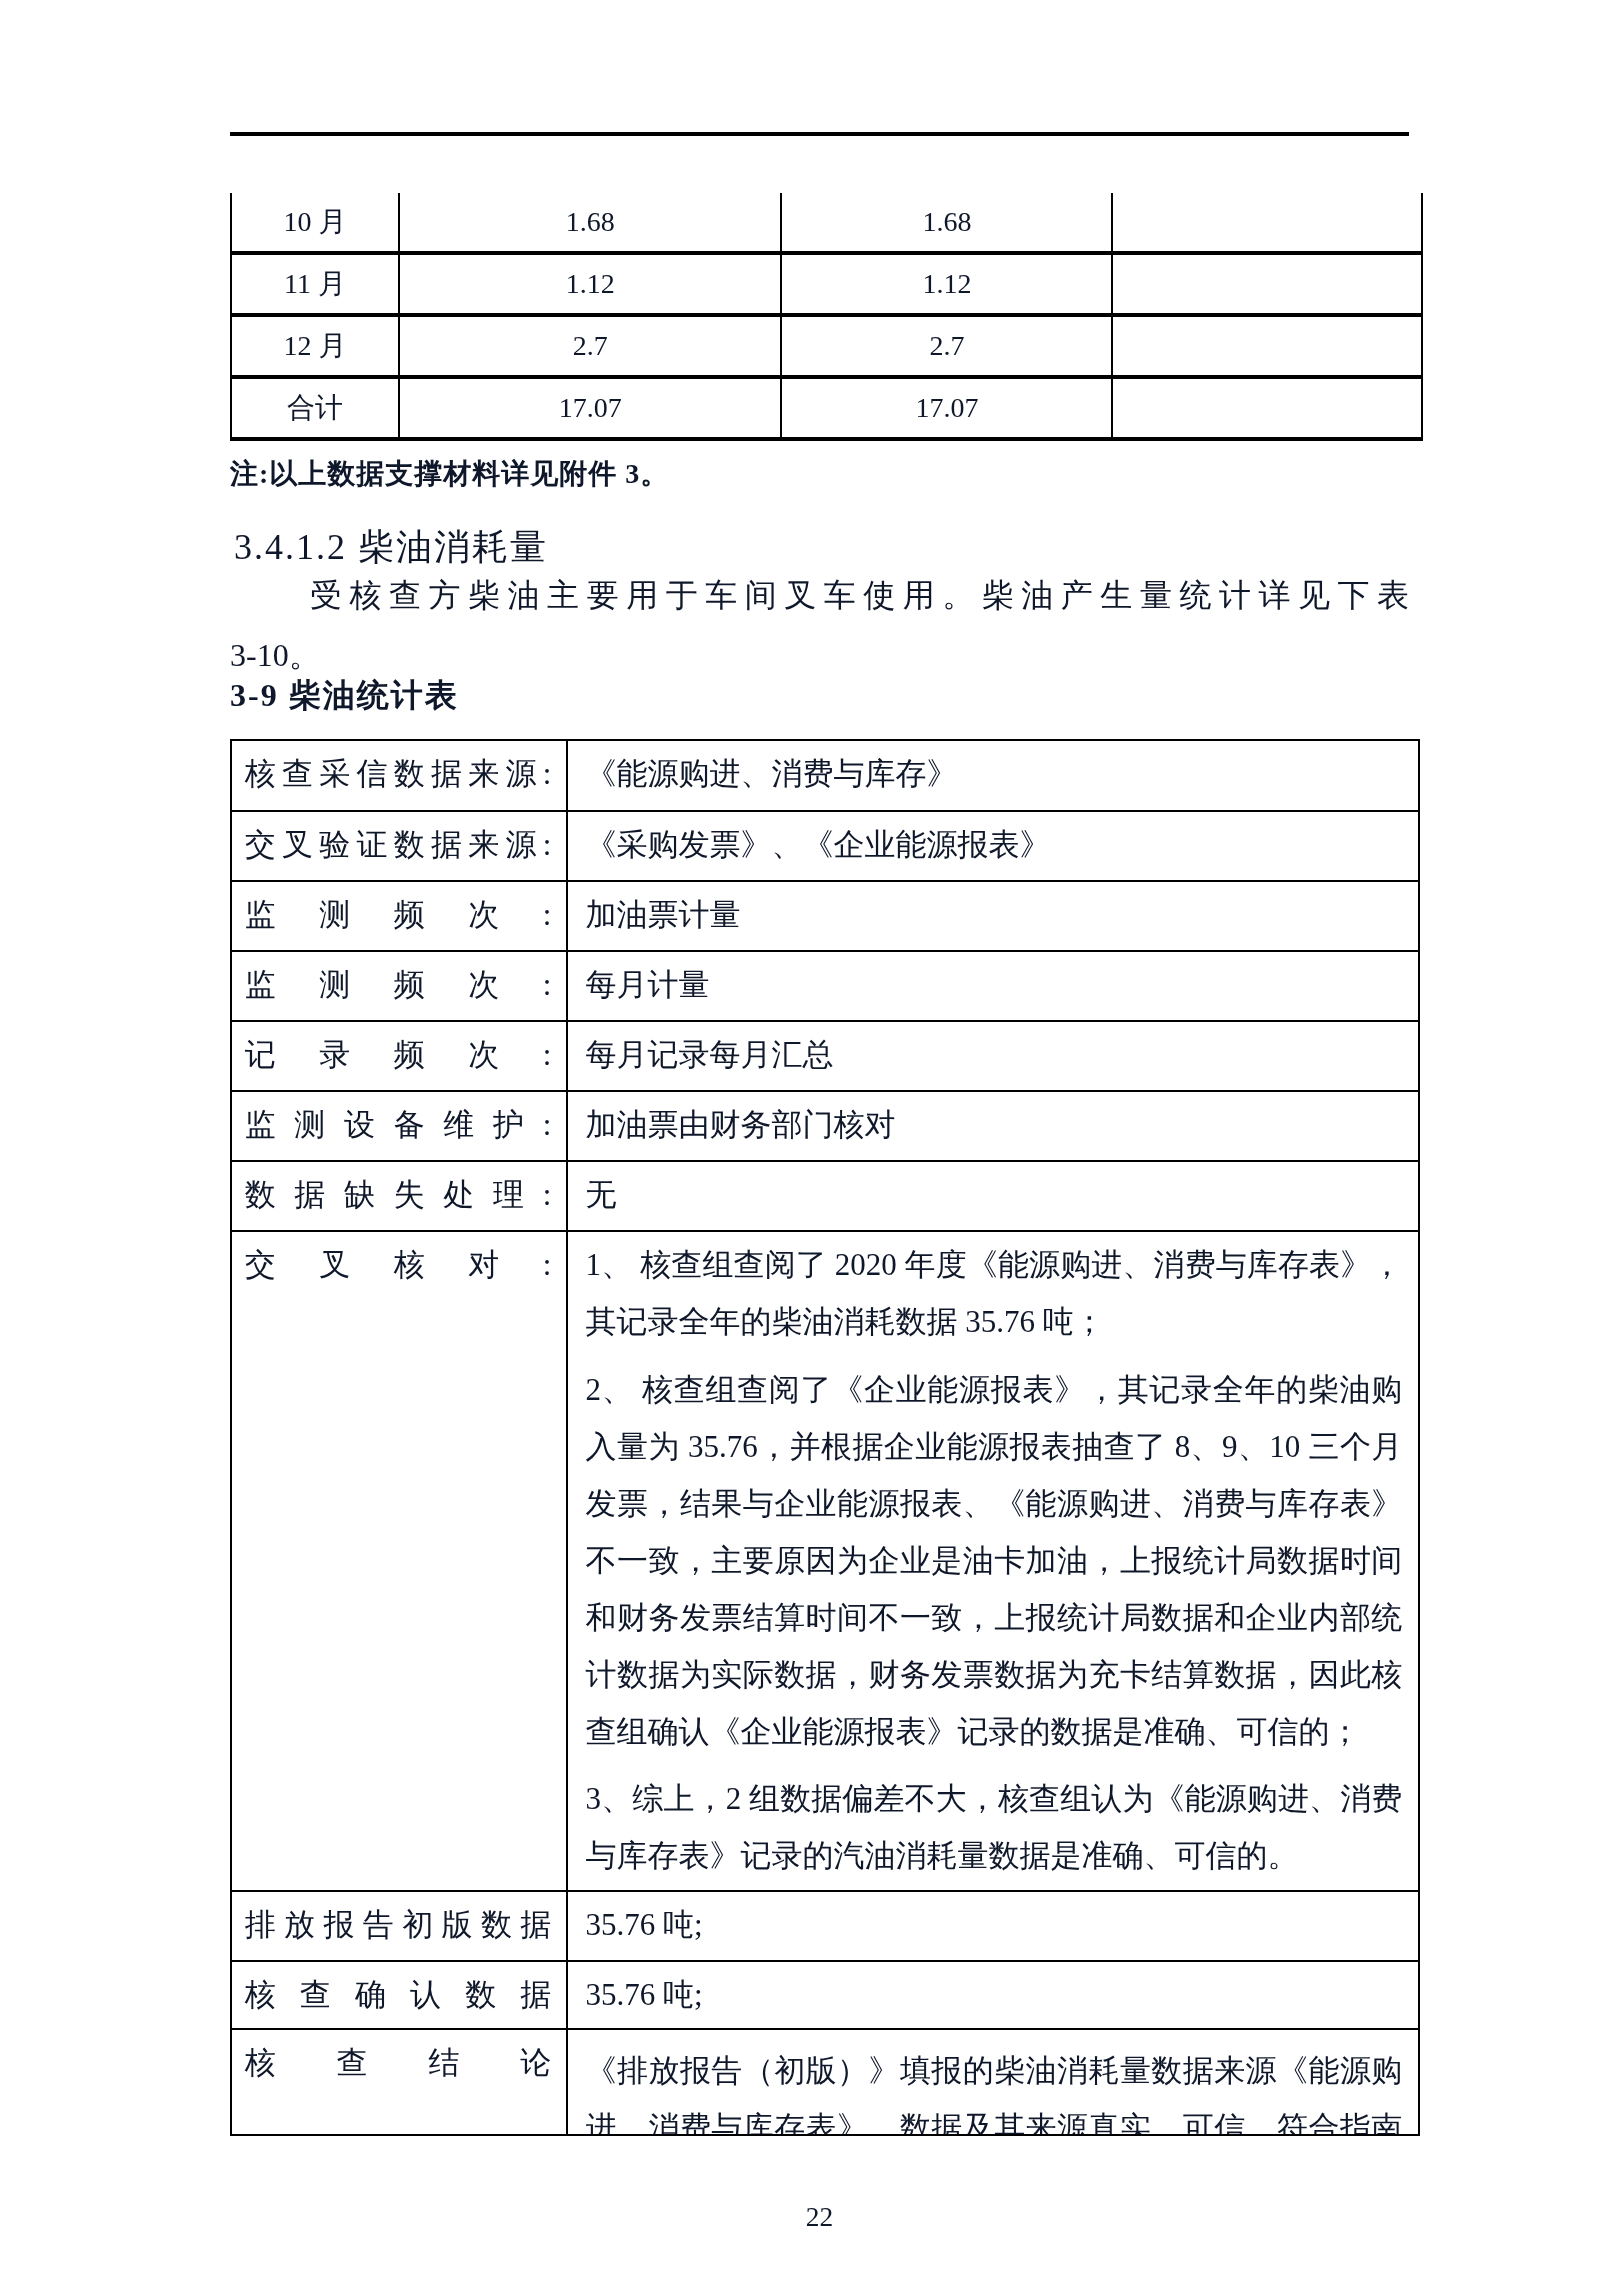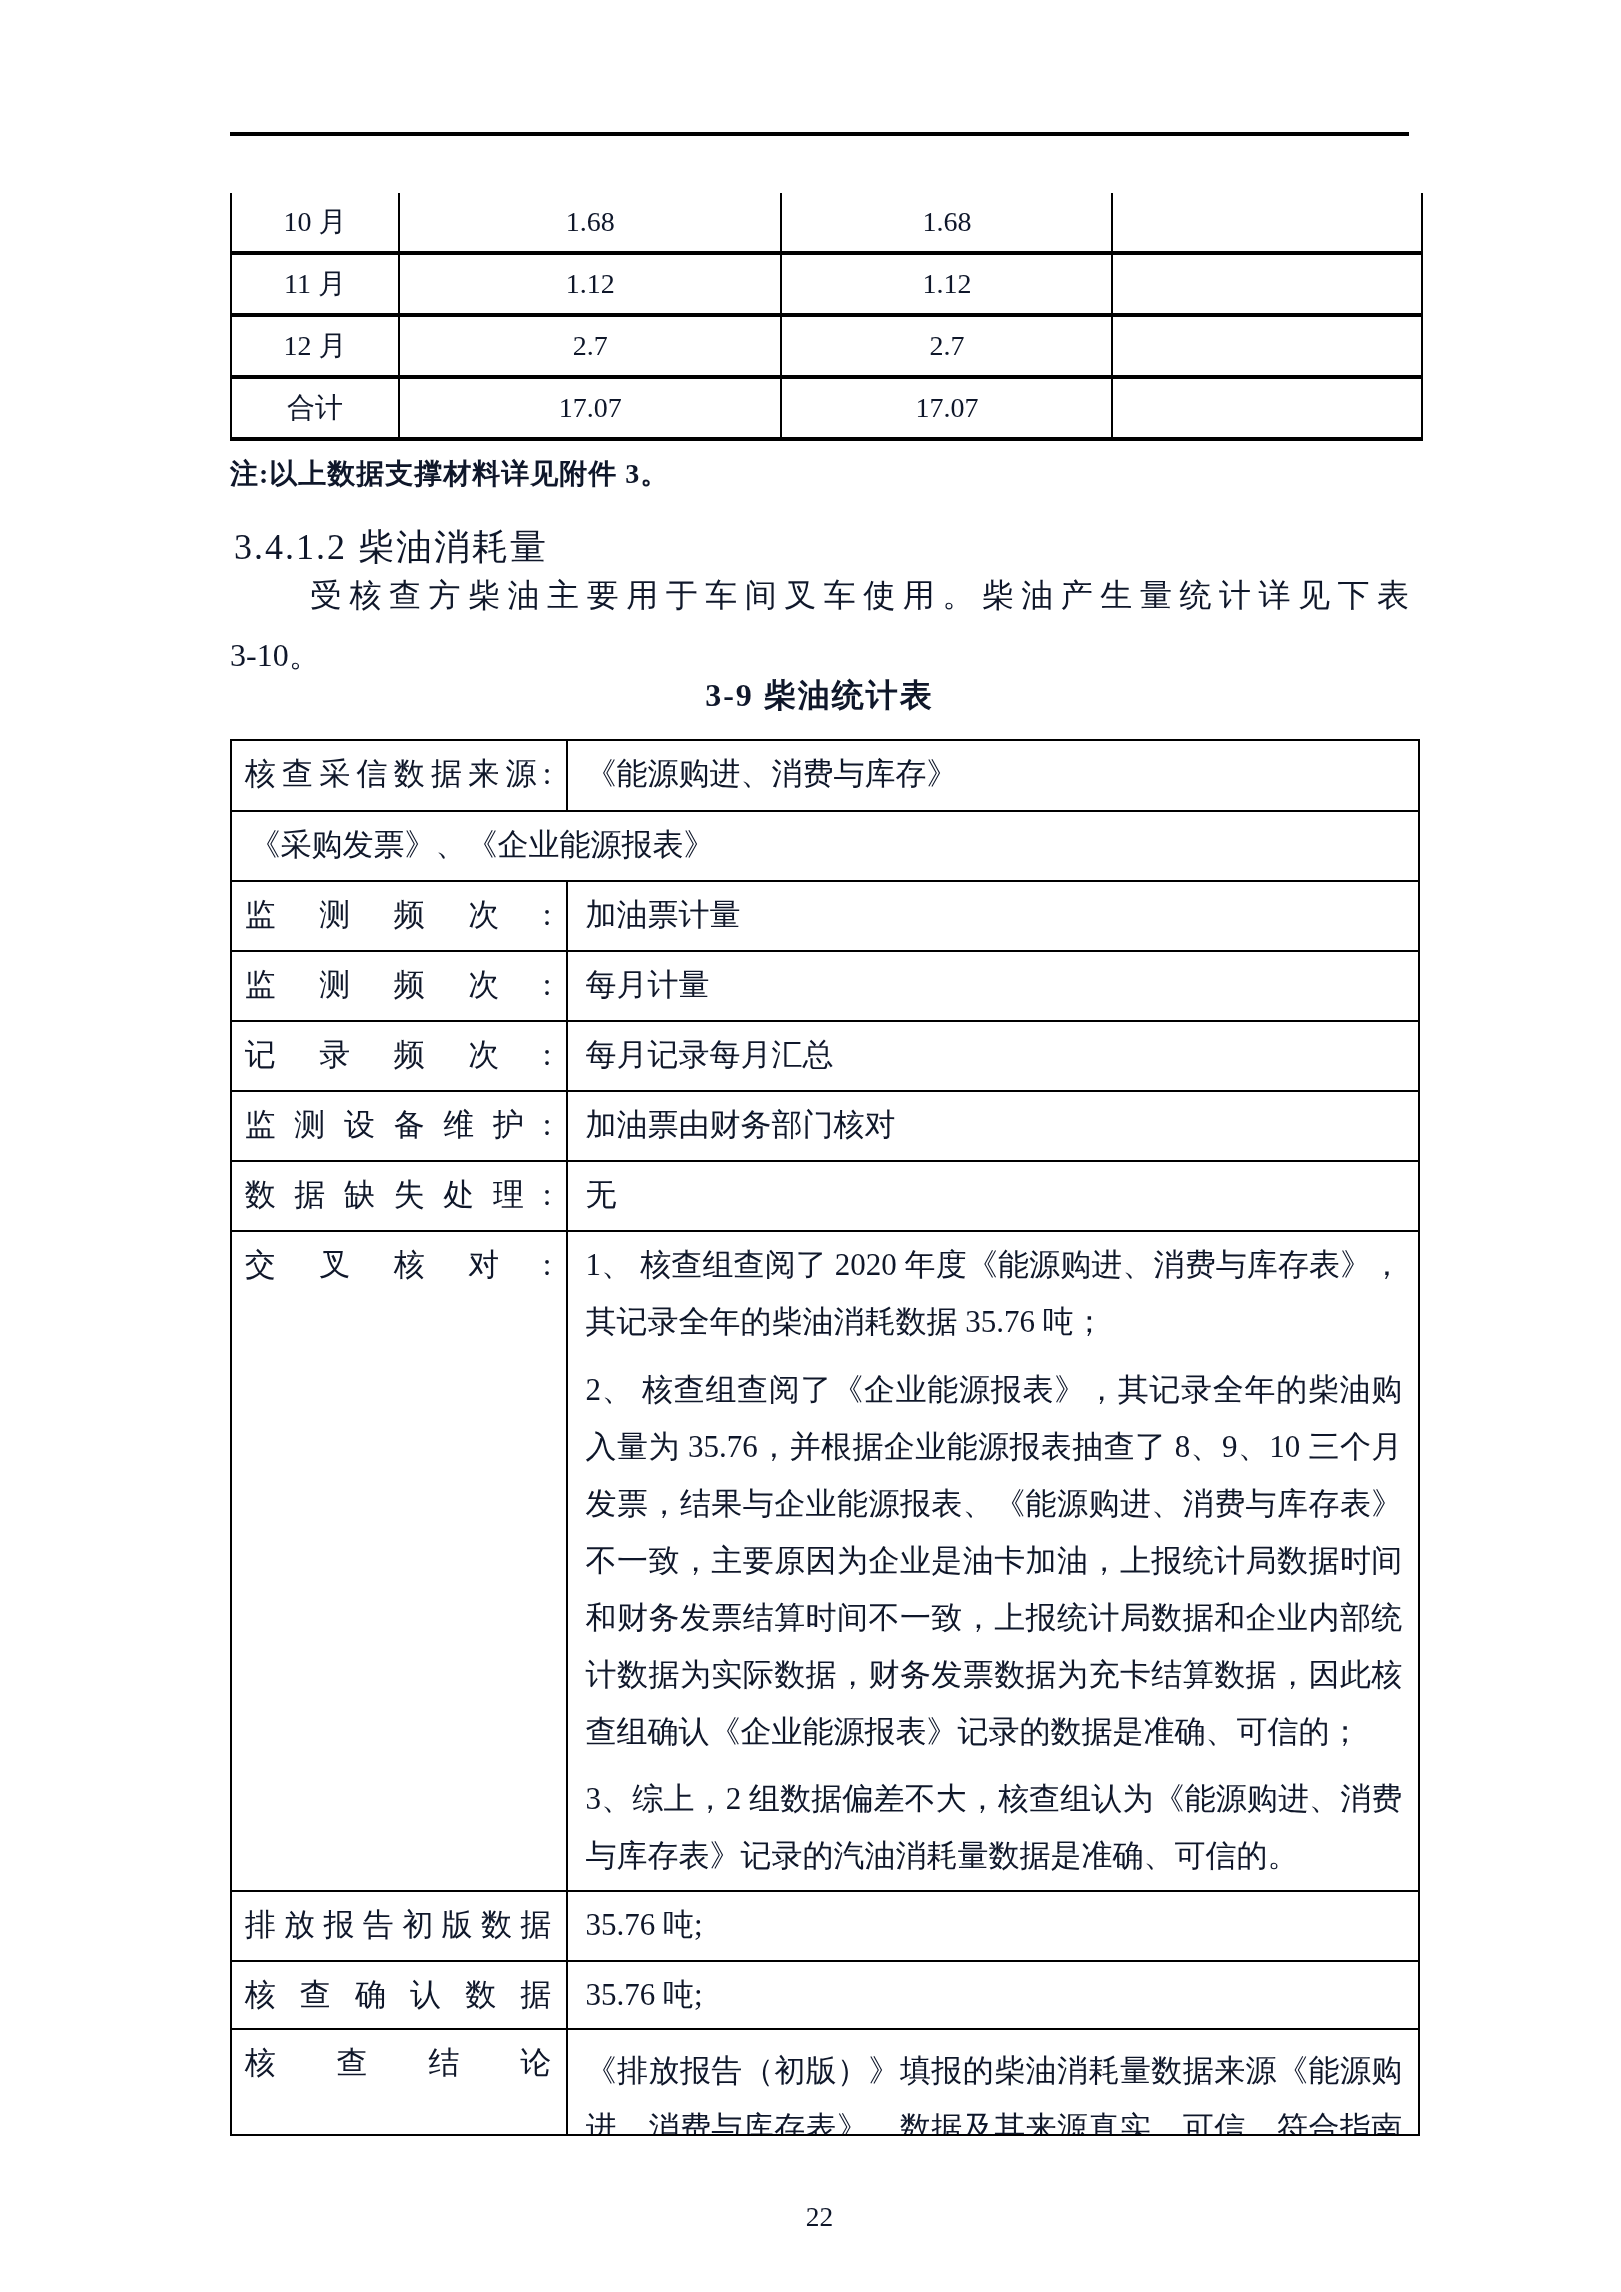--- a/index.html
+++ b/index.html
@@ -53,21 +53,21 @@
     text-align:justify;text-align-last:justify;
   }
   .para-line2{
     position:absolute;left:230px;top:625px;
     font-size:32px;line-height:61px;
   }
   
   .caption{
     position:absolute;left:230px;top:674px;width:1179px;
     font-size:32px;font-weight:bold;letter-spacing:2px;
-    text-align:center;
+    text-align:left;
   }
   
   .stats-table{
     position:absolute;left:230px;top:739px;width:1190px;height:1397px;
     box-sizing:border-box;
     border:2.9px solid #000;
     font-size:31px;
     display:flex;flex-direction:column;
     overflow:hidden;
   }
@@ -150,20 +150,21 @@
   <div class="caption">3-9 柴油统计表</div>
 
   <div class="stats-table">
 
     <div class="srow" style="height:71px">
       <div class="scell-label">核查采信数据来源:</div>
       <div class="scell-value">《能源购进、消费与库存》</div>
     </div>
 
     <div class="srow" style="height:70px">
+      <div class="scell-label">交叉验证数据来源:</div>
       <div class="scell-value">《采购发票》、《企业能源报表》</div>
     </div>
 
     <div class="srow" style="height:70px">
       <div class="scell-label">监测频次:</div>
       <div class="scell-value">加油票计量</div>
     </div>
 
     <div class="srow" style="height:70px">
       <div class="scell-label">监测频次:</div>

